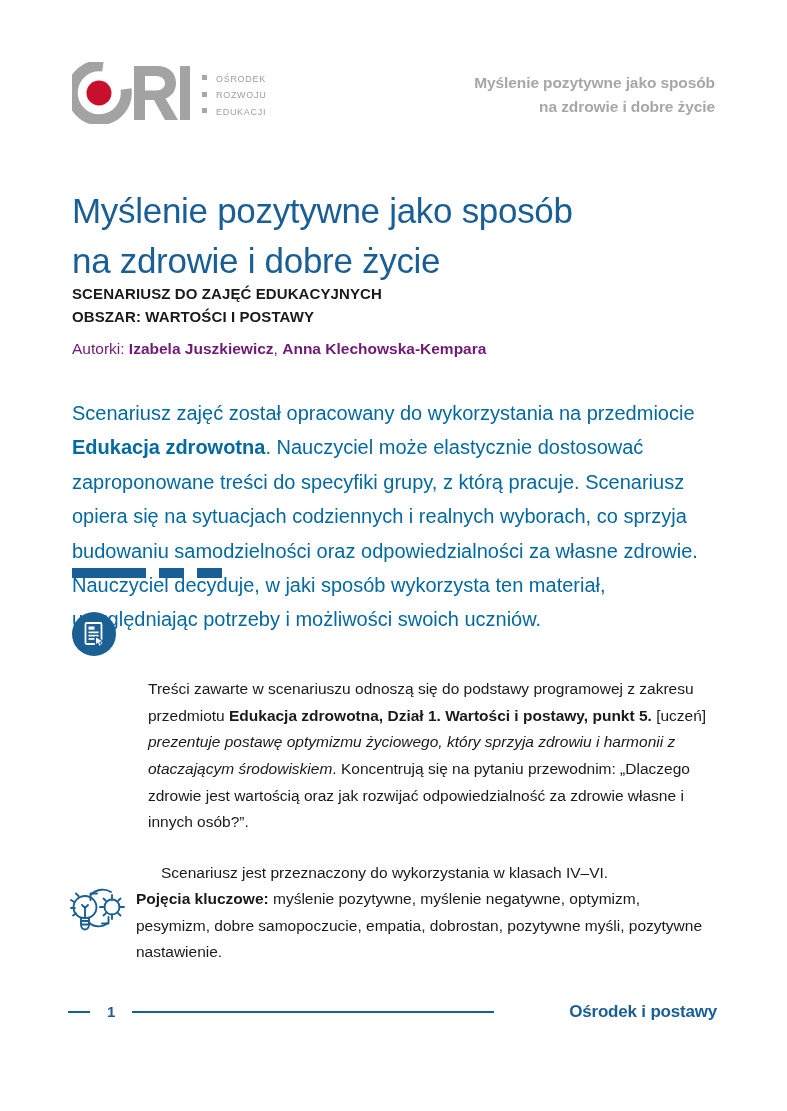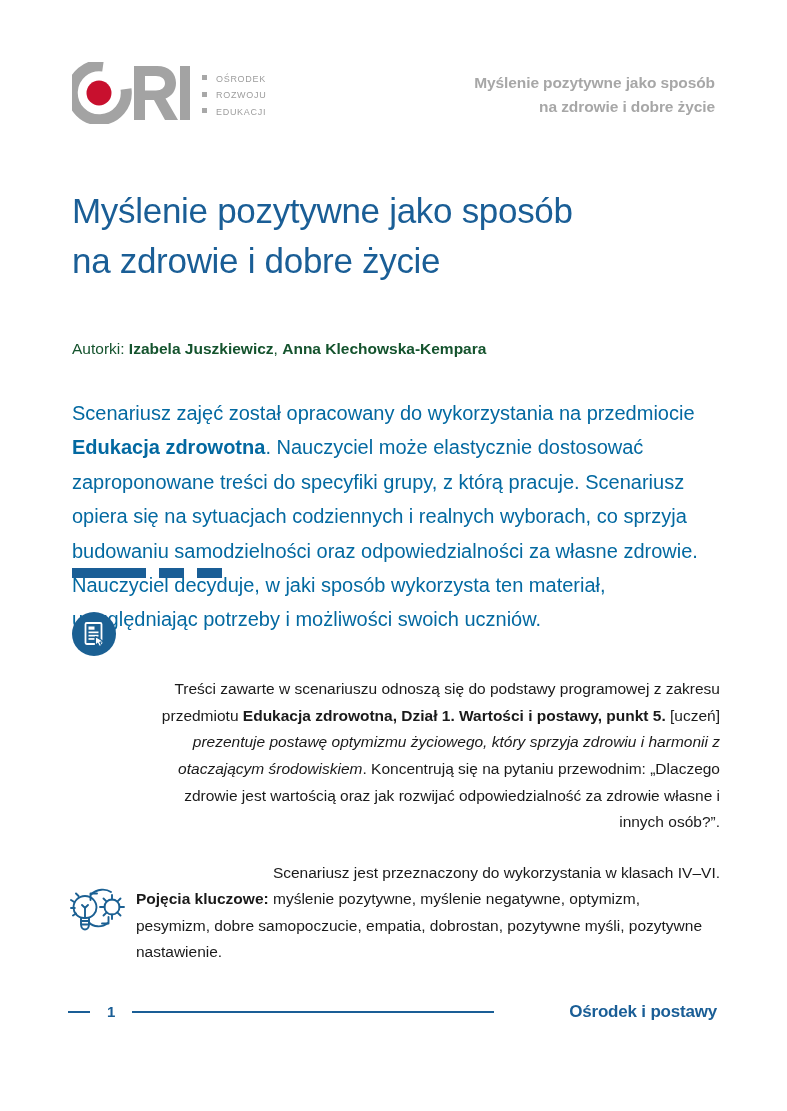--- a/index.html
+++ b/index.html
@@ -105,21 +105,21 @@
     font-weight: bold;
     line-height: 1.52;
     color: #1a1a1a;
     letter-spacing: 0.1px;
   }
   .authors {
     position: absolute;
     top: 337px;
     left: 72px;
     font-size: 15.5px;
-    color: #14532d;
+    color: #701a75;
     line-height: 1.5;
   }
   .authors b { font-weight: bold; }
 
   
   .intro {
     position: absolute;
     top: 396px;
     left: 72px;
     width: 648px;
@@ -174,21 +174,20 @@
     color: #141414;
     letter-spacing: -0.2px;
   }
   .section-body {
     margin-top: 20px;
     margin-left: 76px;
     width: 572px;
     font-size: 15.5px;
     line-height: 1.72;
     color: #1a1a1a;
-    text-align: right;
   }
   .section-body b { font-weight: bold; }
   .section-body i { font-style: italic; }
   .section-body p { margin: 0; }
   .section-body p + p { margin-top: 24px; margin-left: 13px; }
 
   
   .keywords {
     position: absolute;
     top: 884px;
@@ -290,20 +289,24 @@
       <div>Myślenie pozytywne jako sposób</div>
       <div>na zdrowie i dobre życie</div>
     </div>
   </div>
 
   <h1 class="main-title">
     <div>Myślenie pozytywne jako sposób</div>
     <div>na zdrowie i dobre życie</div>
   </h1>
 
+  <div class="subtitle">
+    <div>SCENARIUSZ DO ZAJĘĆ EDUKACYJNYCH</div>
+    <div>OBSZAR: WARTOŚCI I POSTAWY</div>
+  </div>
 
   <div class="authors">
     <span>Autorki: </span><b>Izabela Juszkiewicz</b><span>, </span><b>Anna Klechowska-Kempara</b>
   </div>
 
   <div class="intro">
     <span>Scenariusz zajęć został opracowany do wykorzystania na przedmiocie </span><b>Edukacja zdrowotna</b><span>. Nauczyciel może elastycznie dostosować zaproponowane treści do specyfiki grupy, z którą pracuje. Scenariusz opiera się na sytuacjach codziennych i realnych wyborach, co sprzyja budowaniu samodzielności oraz odpowiedzialności za własne zdrowie. Nauczyciel decyduje, w jaki sposób wykorzysta ten materiał, uwzględniając potrzeby i możliwości swoich uczniów.</span>
   </div>
 
   <div class="bars">

